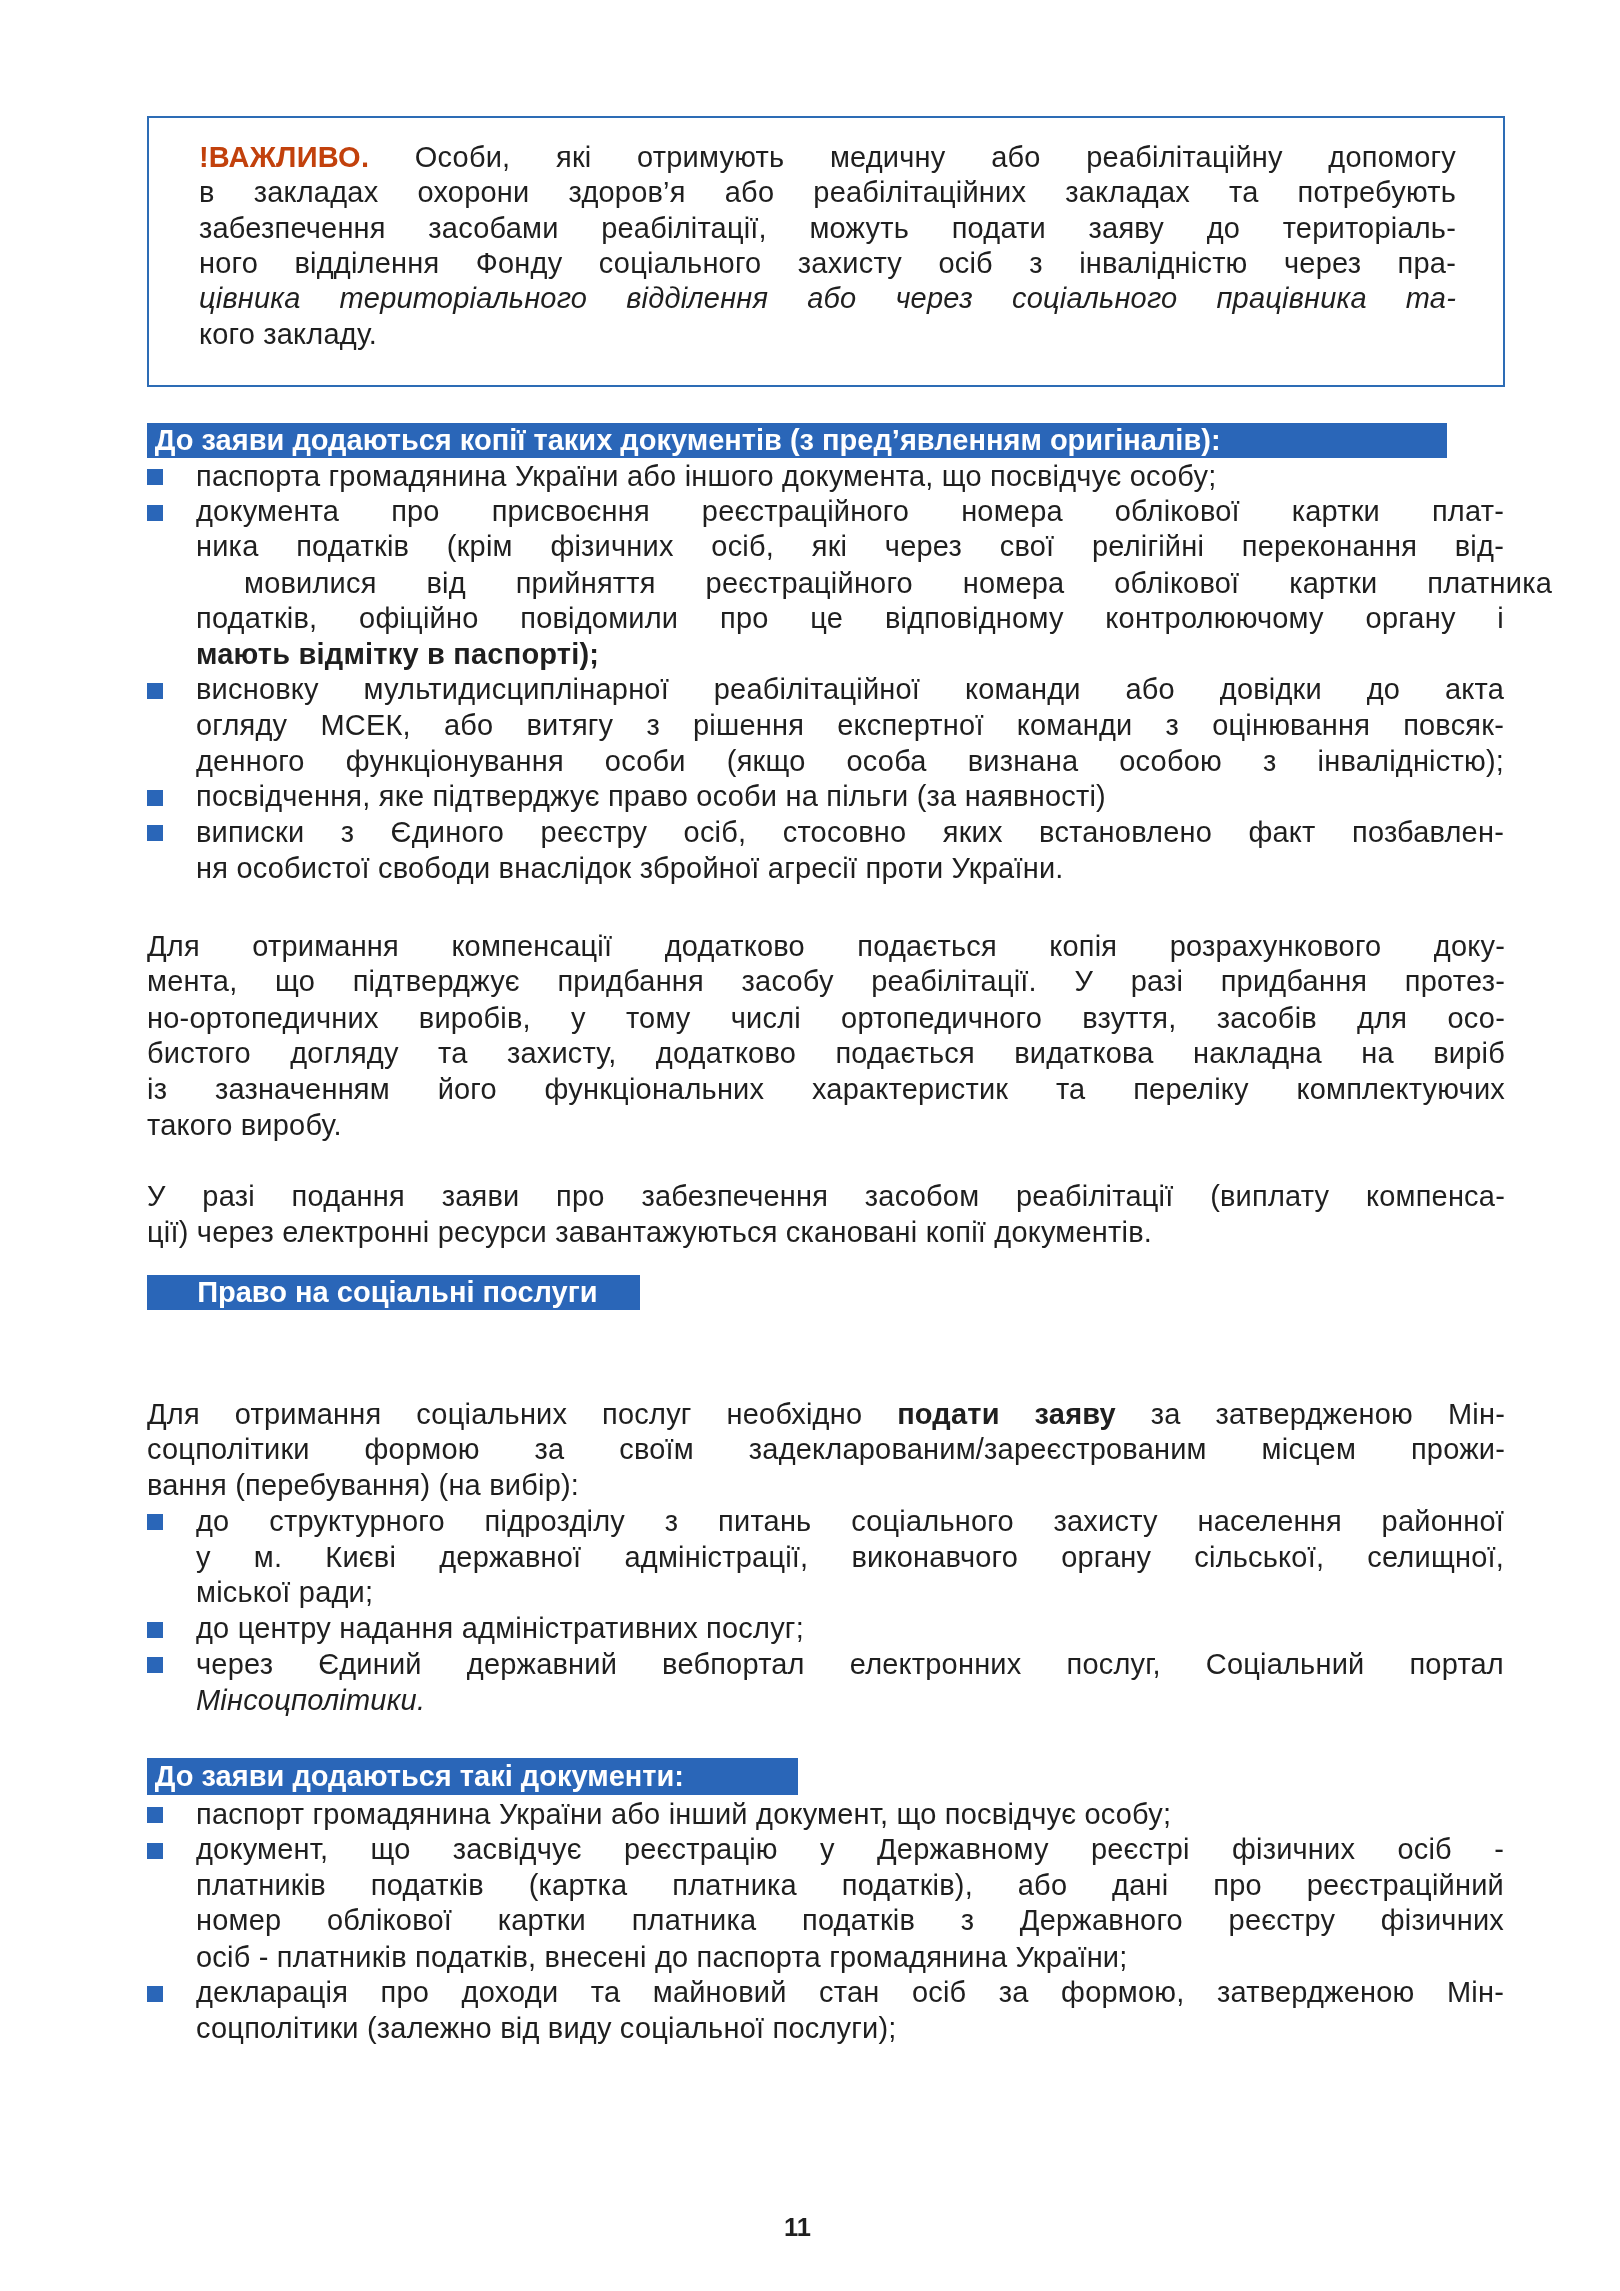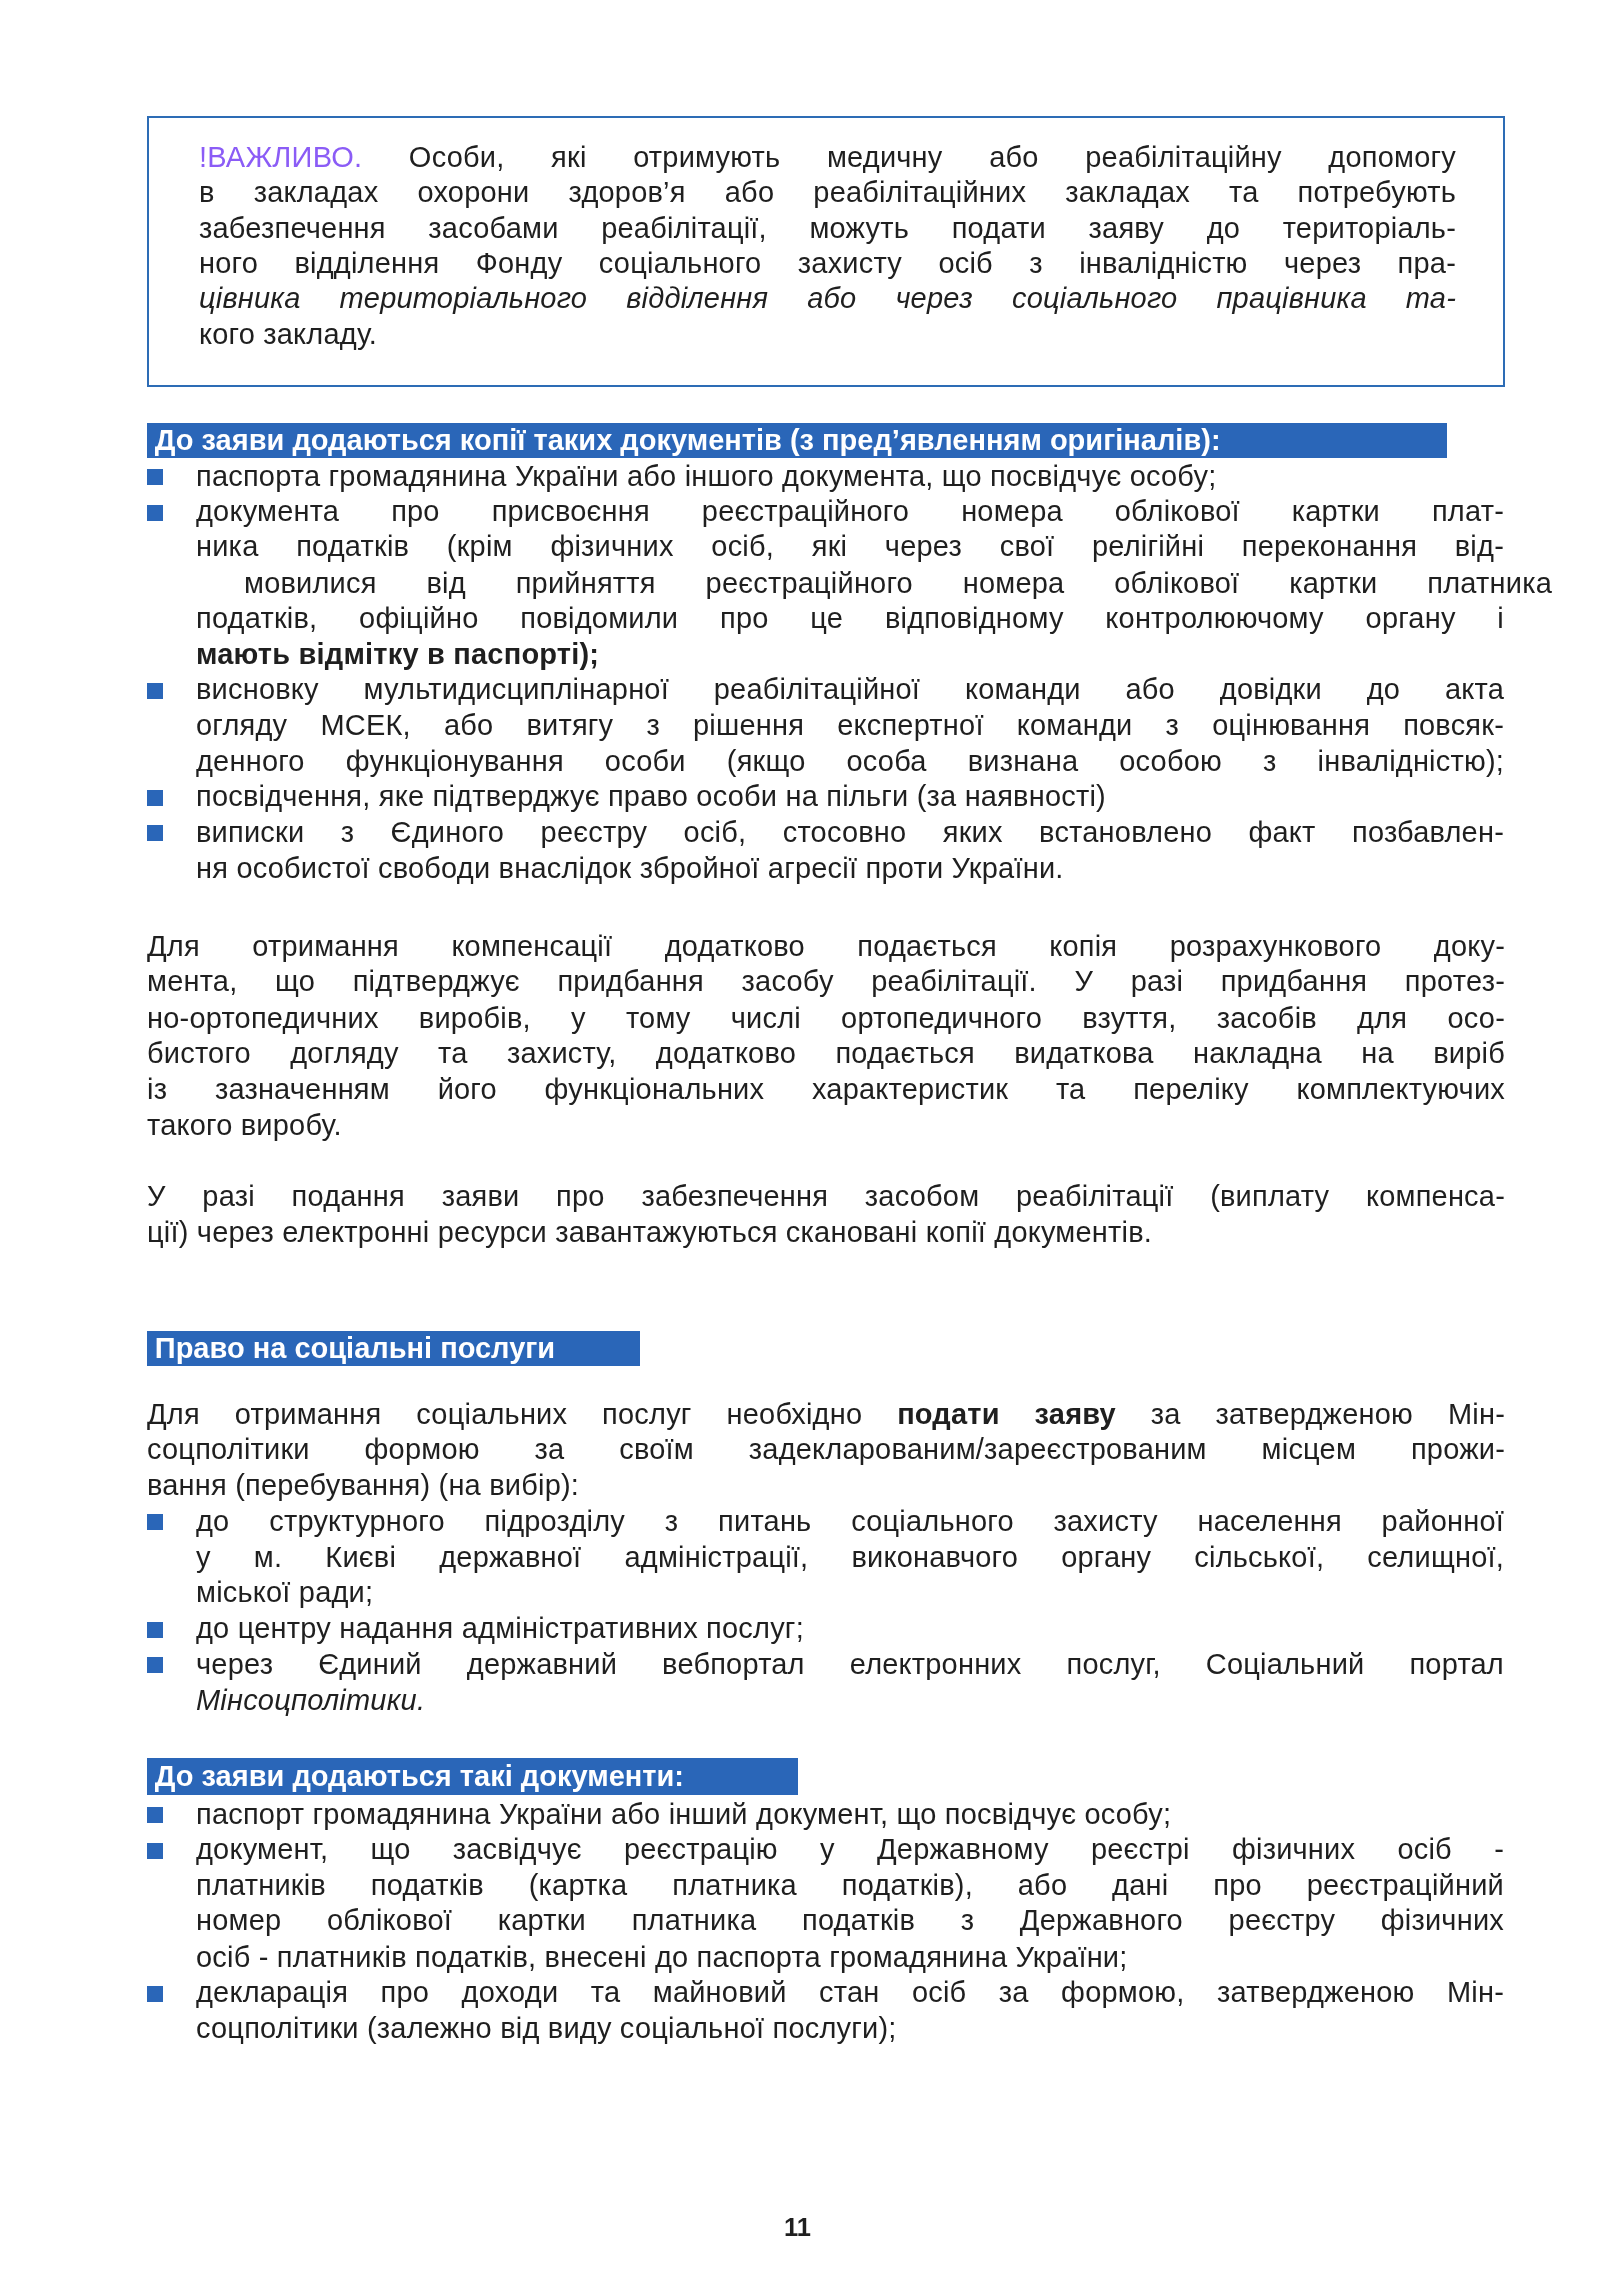--- a/index.html
+++ b/index.html
@@ -3,21 +3,21 @@
 <meta charset="utf-8">
 <style>
   html, body { margin: 0; padding: 0; background: #ffffff; }
   body { width: 1620px; height: 2292px; position: relative; overflow: hidden;
          font-family: "Liberation Sans", "DejaVu Sans", sans-serif; color: #1f1f1f; }
   .line { position: absolute; height: 35px; line-height: 35px; font-size: 29px; white-space: nowrap;
           text-align: justify; text-align-last: justify; letter-spacing: 0.2px; }
   .line.last { text-align-last: left; }
   .note-box { position: absolute; left: 147px; top: 116px; width: 1354px; height: 267px;
               border: 2.9px solid #2d6cb5; }
-  .accent { color: #8b5cf6; font-weight: normal; }
+  .accent { color: #c2410c; font-weight: bold; }
   .bold { font-weight: bold; }
   .heading-bar { position: absolute; left: 147px; background: #2a66b8; color: #ffffff;
                  font-weight: bold; font-size: 29px; line-height: 35px; height: 35px;
                  padding: 0 0 0 7.8px; white-space: nowrap; box-sizing: border-box; }
   .bullet { position: absolute; left: 147px; width: 15.7px; height: 15.7px; background: #2a66b8; }
   .page-num { position: absolute; left: 784px; width: 52px; top: 2213px; 
               font-size: 25.5px; font-weight: bold; color: #1f1f1f; }
 </style>
 </head>
 <body>
@@ -66,21 +66,21 @@
   <div class="line" style="left:147px; top:1036px; width:1358px;">бистого догляду та захисту, додатково подається видаткова накладна на виріб</div>
   <div class="line" style="left:147px; top:1072px; width:1358px;">із зазначенням його функціональних характеристик та переліку комплектуючих</div>
   <div class="line last" style="left:147px; top:1108px; width:1358px;">такого виробу.</div>
 </div>
 
 <div>
   <div class="line" style="left:147px; top:1179px; width:1358px;">У разі подання заяви про забезпечення засобом реабілітації (виплату компенса-</div>
   <div class="line last" style="left:147px; top:1215px; width:1358px;">ції) через електронні ресурси завантажуються скановані копії документів.</div>
 </div>
 
-<div class="heading-bar" style="top:1331px; width:493px;">Право на соціальні послуги</div>
+<div class="heading-bar" style="top:1275px; width:493px;text-align:center;">Право на соціальні послуги</div>
 
 <div>
   <div class="line" style="left:147px; top:1397px; width:1358px;">
     <span>Для отримання соціальних послуг необхідно </span><span class="bold">подати заяву</span><span> за затвердженою Мін-</span>
   </div>
   <div class="line" style="left:147px; top:1432px; width:1358px;">соцполітики формою за своїм задекларованим/зареєстрованим місцем прожи-</div>
   <div class="line last" style="left:147px; top:1468px; width:1358px;">вання (перебування) (на вибір):</div>
 </div>
 
 <div>

